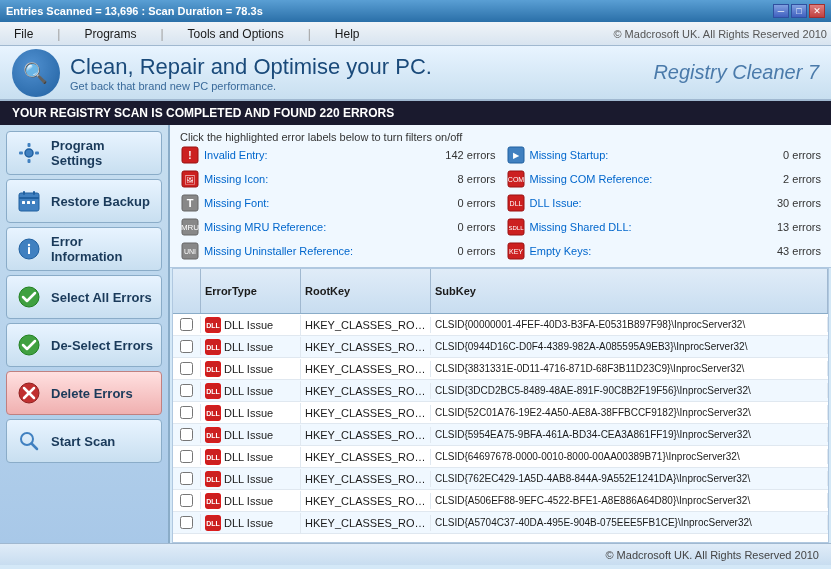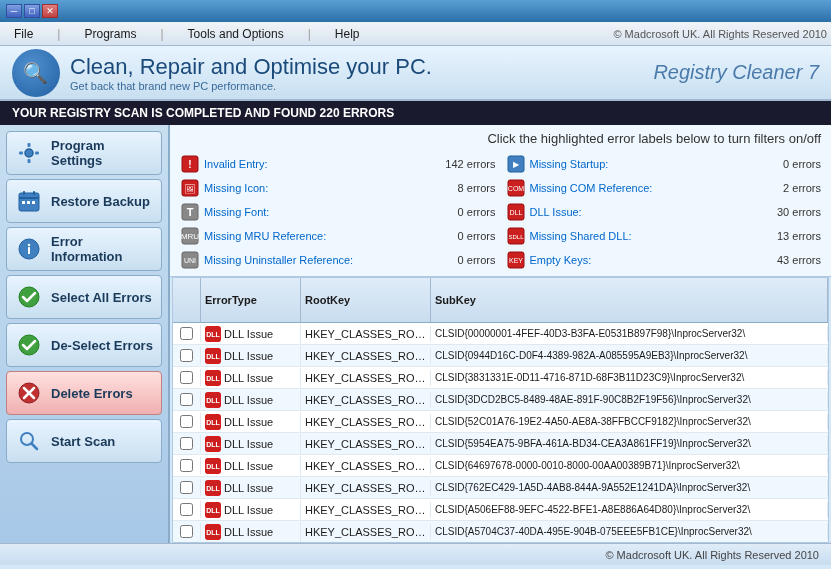--- a/index.html
+++ b/index.html
@@ -128,21 +128,21 @@
       flex-direction: column;
       overflow: hidden;
     }
 
     
     .filter-area {
       padding: 6px 10px 4px;
       background: #f0f8ff;
       border-bottom: 1px solid #b0c8e0;
     }
-    .filter-title { font-size: 13px; color: #333; margin-bottom: 6px; text-align: right; }
+    .filter-title { font-size: 11px; color: #333; margin-bottom: 0; }
     .filter-grid {
       display: grid;
       grid-template-columns: 1fr 1fr;
       gap: 2px 10px;
     }
     .filter-row {
       display: flex;
       align-items: center;
       gap: 4px;
       padding: 2px 0;
@@ -218,20 +218,21 @@
 
     
     .table-body::-webkit-scrollbar { width: 16px; }
     .table-body::-webkit-scrollbar-track { background: #e0e8f0; }
     .table-body::-webkit-scrollbar-thumb { background: #8aacc8; border: 1px solid #6090b0; }
   </style>
 </head>
 <body>
 
 <div class="title-bar">
+  <span class="title-bar-text">Entries Scanned = 13,696 : Scan Duration = 78.3s</span>
   <div class="title-bar-controls">
     <div class="title-btn min-btn">─</div>
     <div class="title-btn max-btn">□</div>
     <div class="title-btn">✕</div>
   </div>
 </div>
 
 <div class="menu-bar">
   <span class="menu-item">File</span>
   <span class="menu-separator">|</span>

